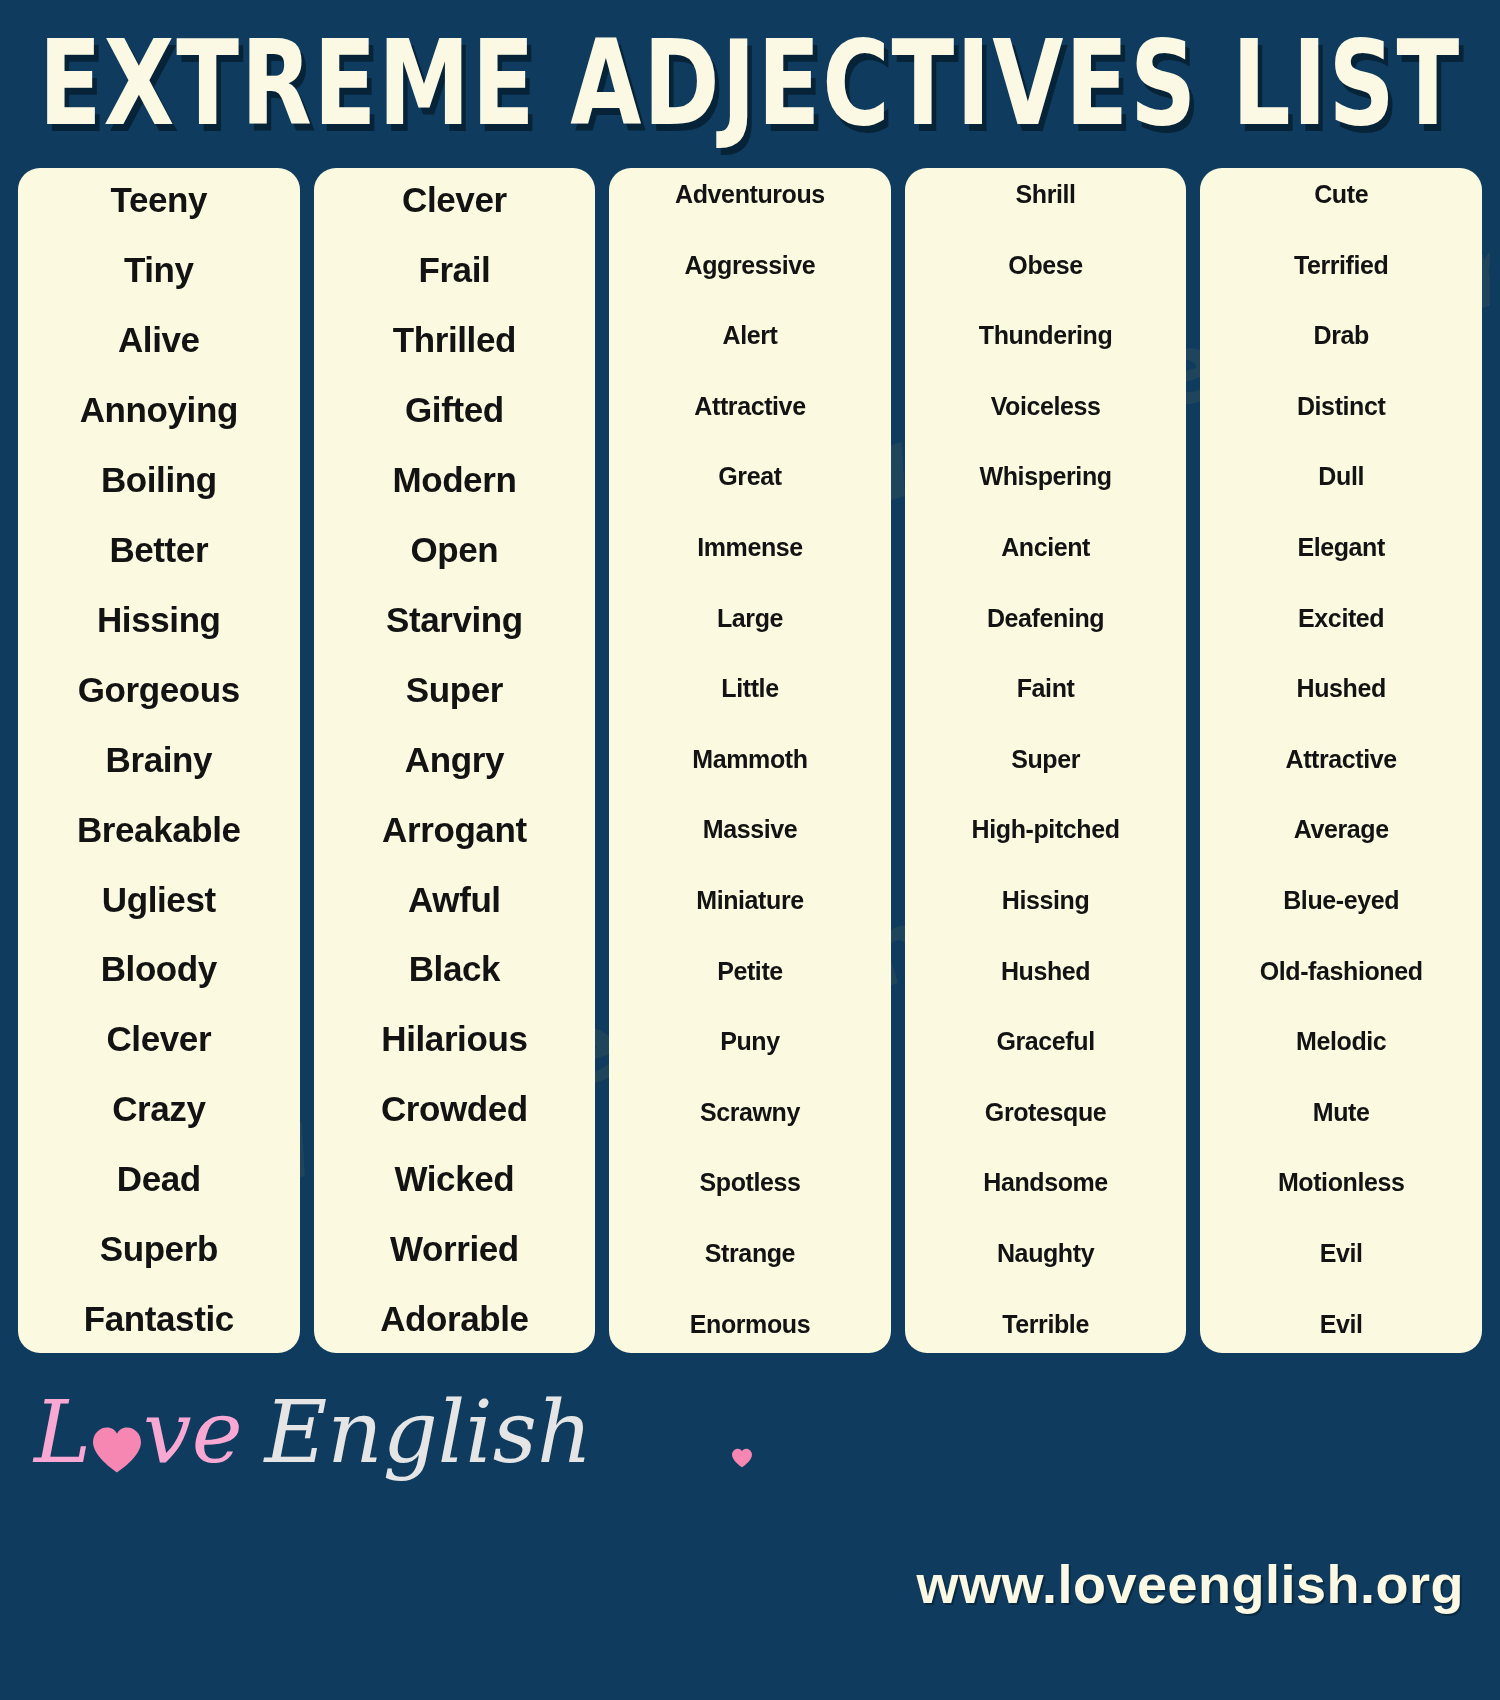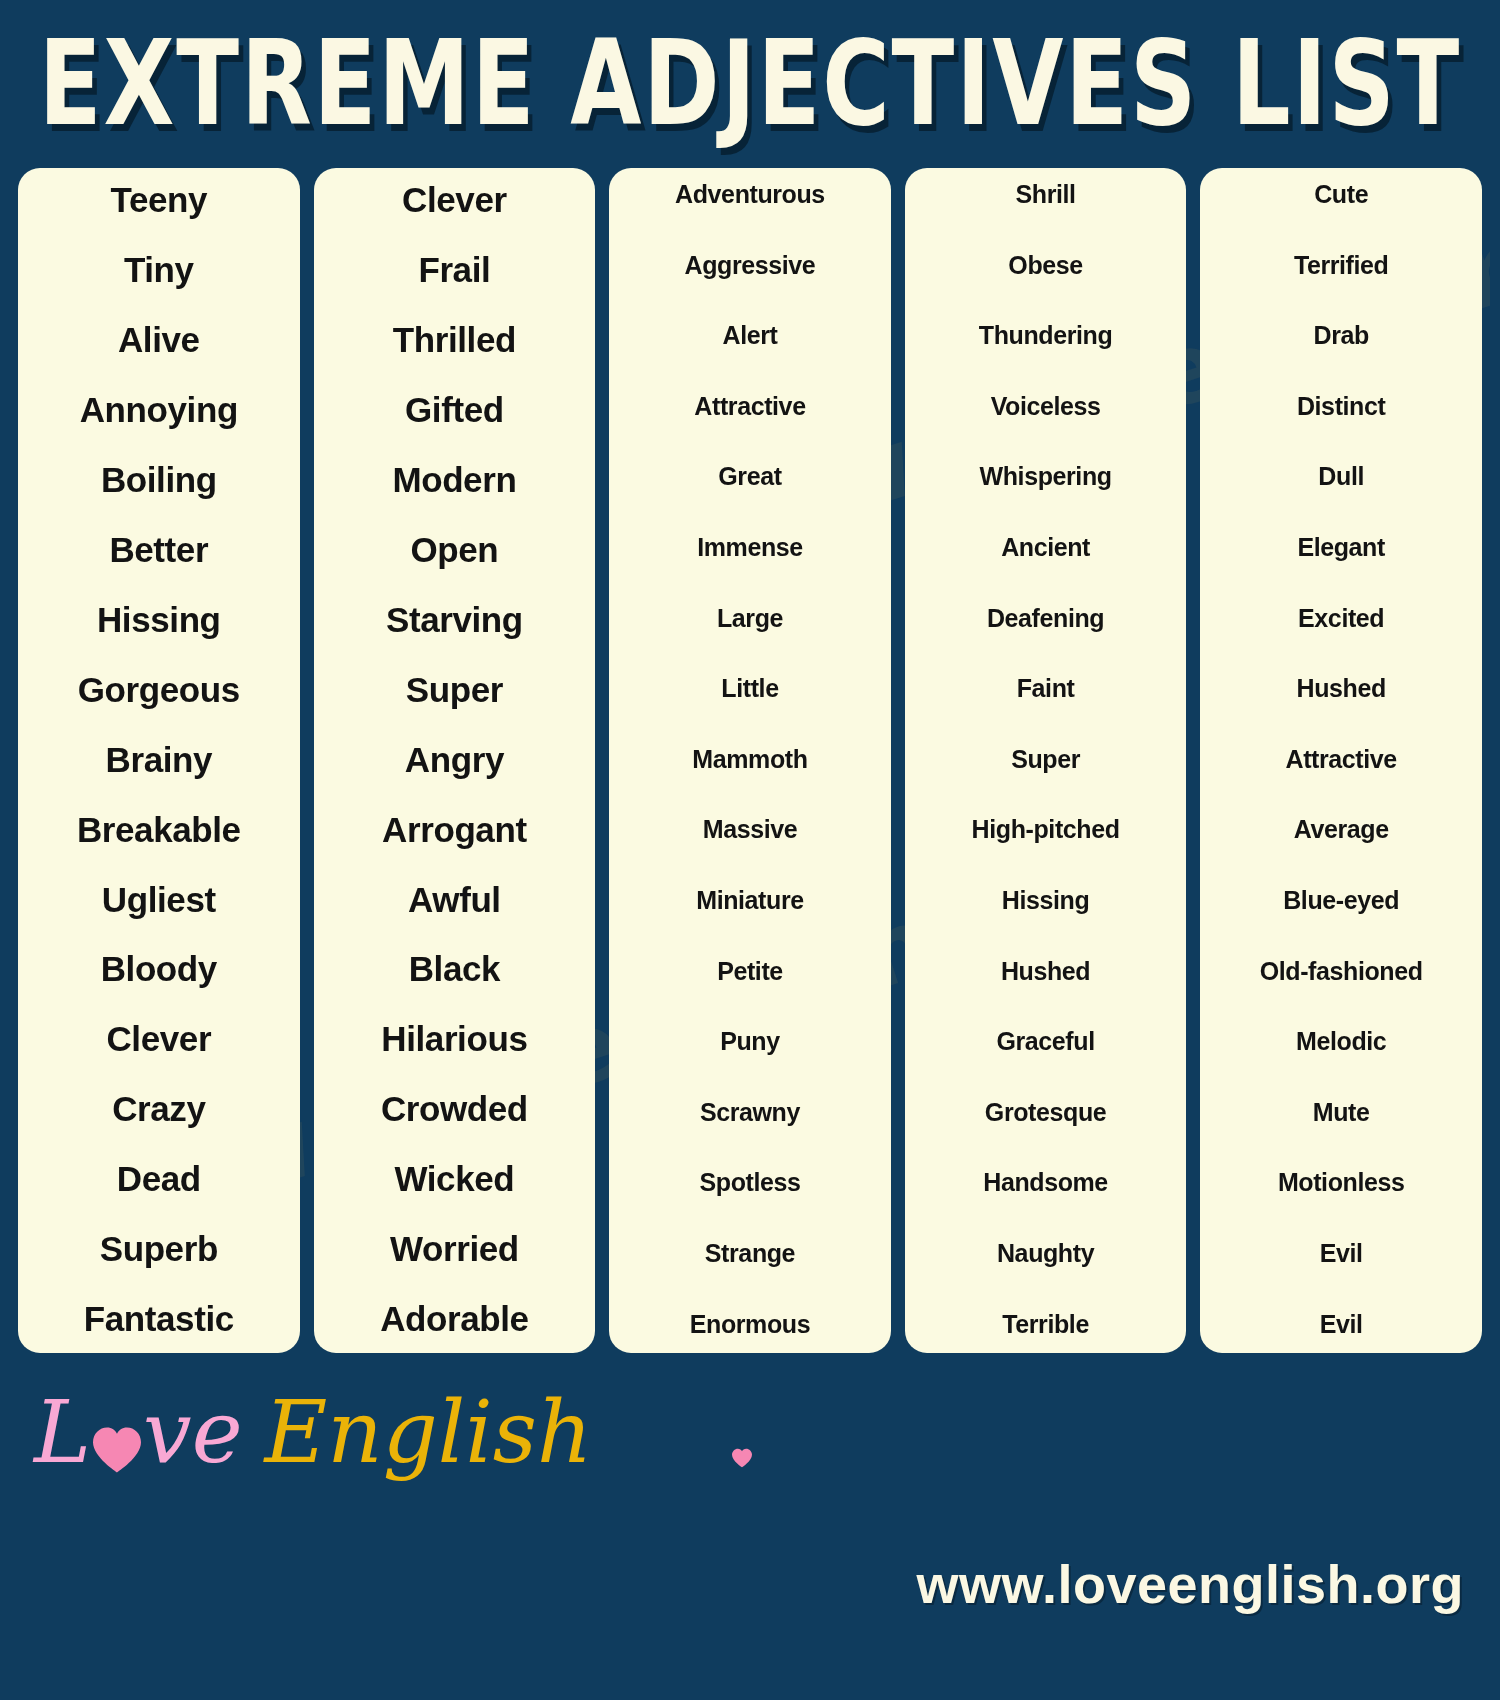--- a/index.html
+++ b/index.html
@@ -118,21 +118,21 @@
   }
   .logo-love, .logo-eng {
     font-family: "DejaVu Serif", serif;
     font-style: italic;
     font-size: 86px;
     line-height: 1;
     font-weight: 400;
     position: relative;
   }
   .logo-love { color: #f9a8d4; }
-  .logo-eng  { color: #eab308; }
+  .logo-eng  { color: #e5e5e5; }
   .logo-love .heart, .logo-eng .heart-dot {
     display: inline-block;
     position: relative;
   }
   .heart {
     width: 52px; height: 48px;
     vertical-align: -6px;
   }
   .heart-dot {
     width: 22px; height: 20px;

